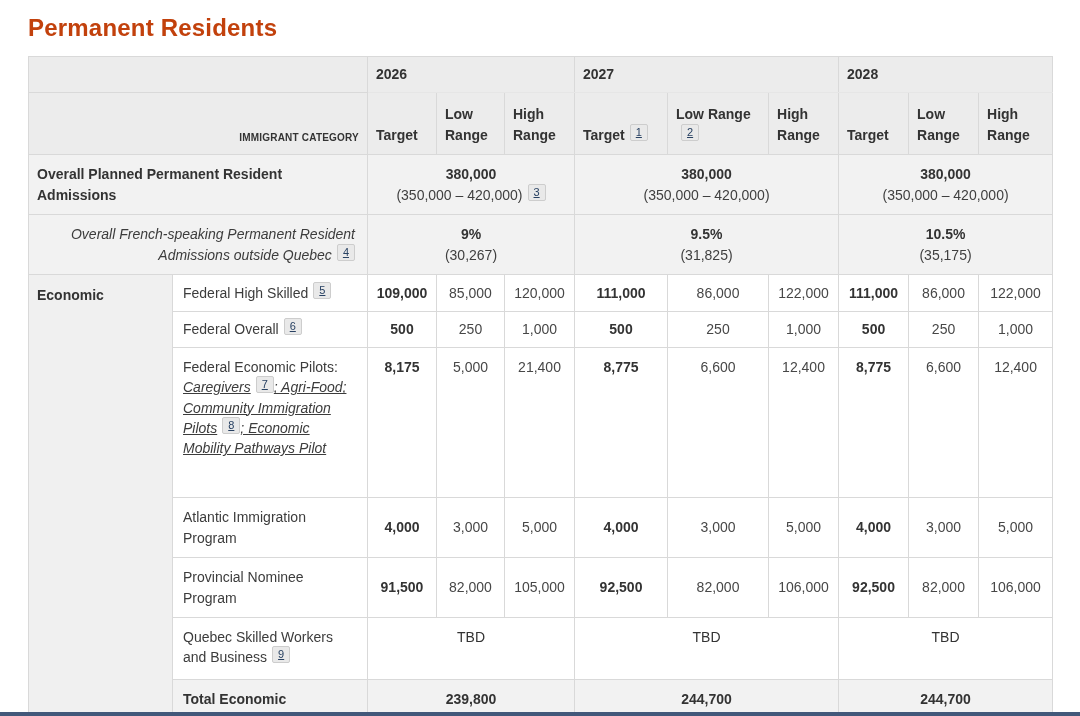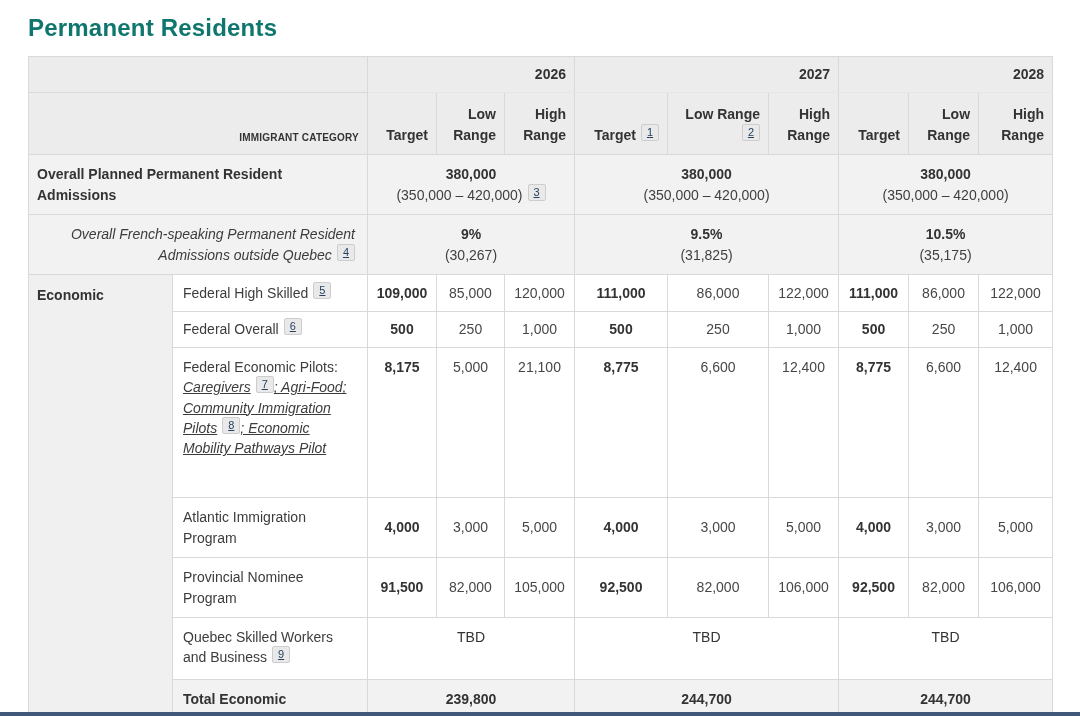--- a/index.html
+++ b/index.html
@@ -8,39 +8,39 @@
     overflow: hidden;
     background: #fff;
     font-family: "Liberation Sans", sans-serif;
     color: #333;
   }
   * { box-sizing: border-box; }
   .wrap { padding: 8px 28px 0 28px; position: relative; }
   h1.title {
     font-size: 24px;
     font-weight: bold;
-    color: #0f766e;
+    color: #c2410c;
     margin: 6px 0 14px 0;
     letter-spacing: 0.2px;
   }
   table.pr-table {
     border-collapse: collapse;
     table-layout: fixed;
     width: 1024px;
     font-size: 14px;
     color: #333;
   }
   .pr-table th, .pr-table td {
     border: 1px solid #d9d9d9;
     padding: 5px 8px;
     vertical-align: middle;
     line-height: 1.45;
   }
   
-  thead th, thead td { background: #ececec; font-weight: bold; text-align: right; }
+  thead th, thead td { background: #ececec; font-weight: bold; text-align: left; }
   tr.hdr-years th { border-bottom-color: #e6e6e6; height: 36px; font-size: 14px; }
   tr.hdr-cols th { height: 62px; vertical-align: bottom; padding-bottom: 9px; }
   th.cat-hdr { text-align: right; vertical-align: bottom; font-size: 10px; letter-spacing: 0.2px; }
   thead .corner { background: #ececec; }
   
   tr.band td, tr.band th { background: #f2f2f2; }
   td.span-val { text-align: center; }
   td.span-val .main { font-weight: bold; }
   td.span-val .sub { color: #3f3f3f; }
   th.row-label { text-align: left; font-weight: bold; background: #f2f2f2; margin-left: 7px; }
@@ -200,21 +200,21 @@
         <td class="v-range">1,000</td>
       </tr>
 
       <tr class="row-fep">
         <td class="sub-label">
           <span>Federal Economic Pilots:</span>
           <span class="ital">Caregivers</span><span class="fn">7</span><span class="ital">; Agri-Food; Community Immigration Pilots</span><span class="fn">8</span><span class="ital">; Economic Mobility Pathways Pilot</span>
         </td>
         <td class="v-target">8,175</td>
         <td class="v-range">5,000</td>
-        <td class="v-range">21,100</td>
+        <td class="v-range">21,400</td>
         <td class="v-target">8,775</td>
         <td class="v-range">6,600</td>
         <td class="v-range">12,400</td>
         <td class="v-target">8,775</td>
         <td class="v-range">6,600</td>
         <td class="v-range">12,400</td>
       </tr>
 
       <tr class="row-aip">
         <td class="sub-label">Atlantic Immigration Program</td>

